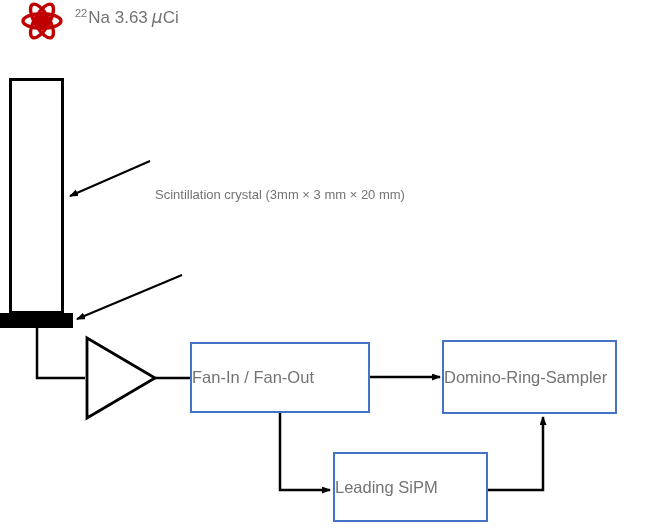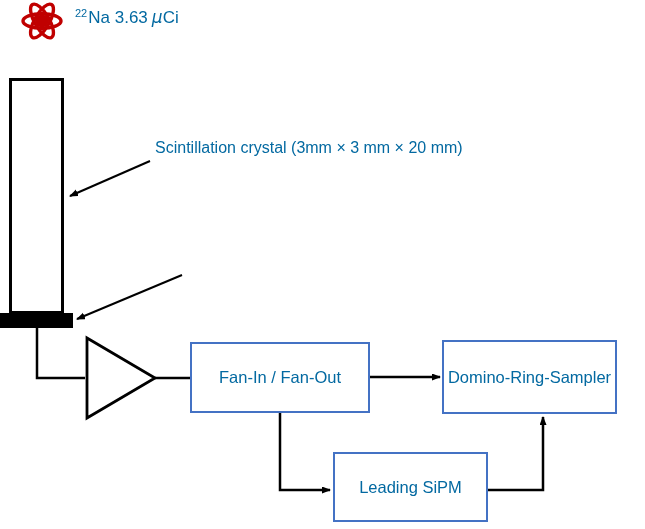--- a/index.html
+++ b/index.html
@@ -1,32 +1,32 @@
 <!DOCTYPE html>
 <html><head>
 <meta charset="utf-8">
 <style>
   html,body{margin:0;padding:0;background:#ffffff;}
   #stage{
     position:relative;width:645px;height:529px;background:#ffffff;overflow:hidden;
-    font-family:"Liberation Sans","DejaVu Sans",sans-serif;color:#0369a1;
+    font-family:"Liberation Sans","DejaVu Sans",sans-serif;color:#737373;
   }
   .abs{position:absolute;}
   #source-title{left:75px;top:7px;font-size:17px;white-space:nowrap;}
   #source-title sup{font-size:11px;vertical-align:6px;letter-spacing:0px;margin-right:1px;}
   #source-title .mu{font-style:italic;margin-left:4px;font-family:"DejaVu Sans",sans-serif;}
   #crystal{left:9px;top:78px;width:49px;height:230px;border:3px solid #000;background:#fff;}
   #sipm-band{left:0px;top:313px;width:73px;height:15px;background:#000;}
-  .note{font-size:16px;white-space:nowrap;}
+  .note{font-size:13px;white-space:nowrap;margin-top:48px;}
   #crystal-label-1{left:155px;top:139px;}
   #crystal-label-2{left:155px;top:162px;}
   #sipm-label{left:167px;top:243px;}
   svg.overlay{position:absolute;left:0;top:0;pointer-events:none;}
   .box{
-    position:absolute;display:flex;align-items:center;justify-content:center;
+    position:absolute;display:flex;align-items:center;justify-content:flex-start;
     background:#ffffff;border:2.5px solid #4472C4;box-sizing:border-box;
     font-size:16.5px;text-align:center;line-height:21px;
   }
   #fan-box{left:190px;top:342px;width:180px;height:71px;}
   #drs-box{left:442px;top:340px;width:175px;height:74px;}
   #led-box{left:333px;top:452px;width:155px;height:70px;}
 </style>
 </head>
 <body>
 

